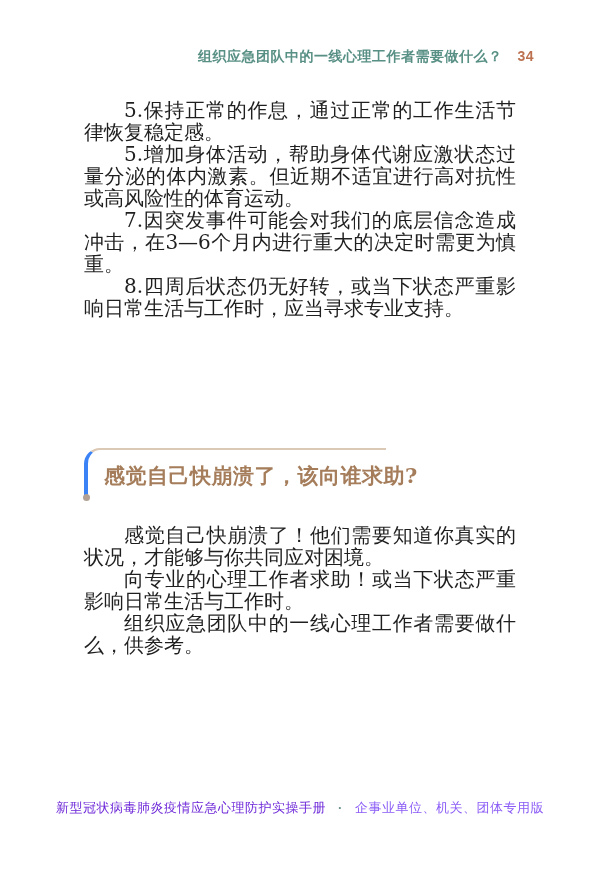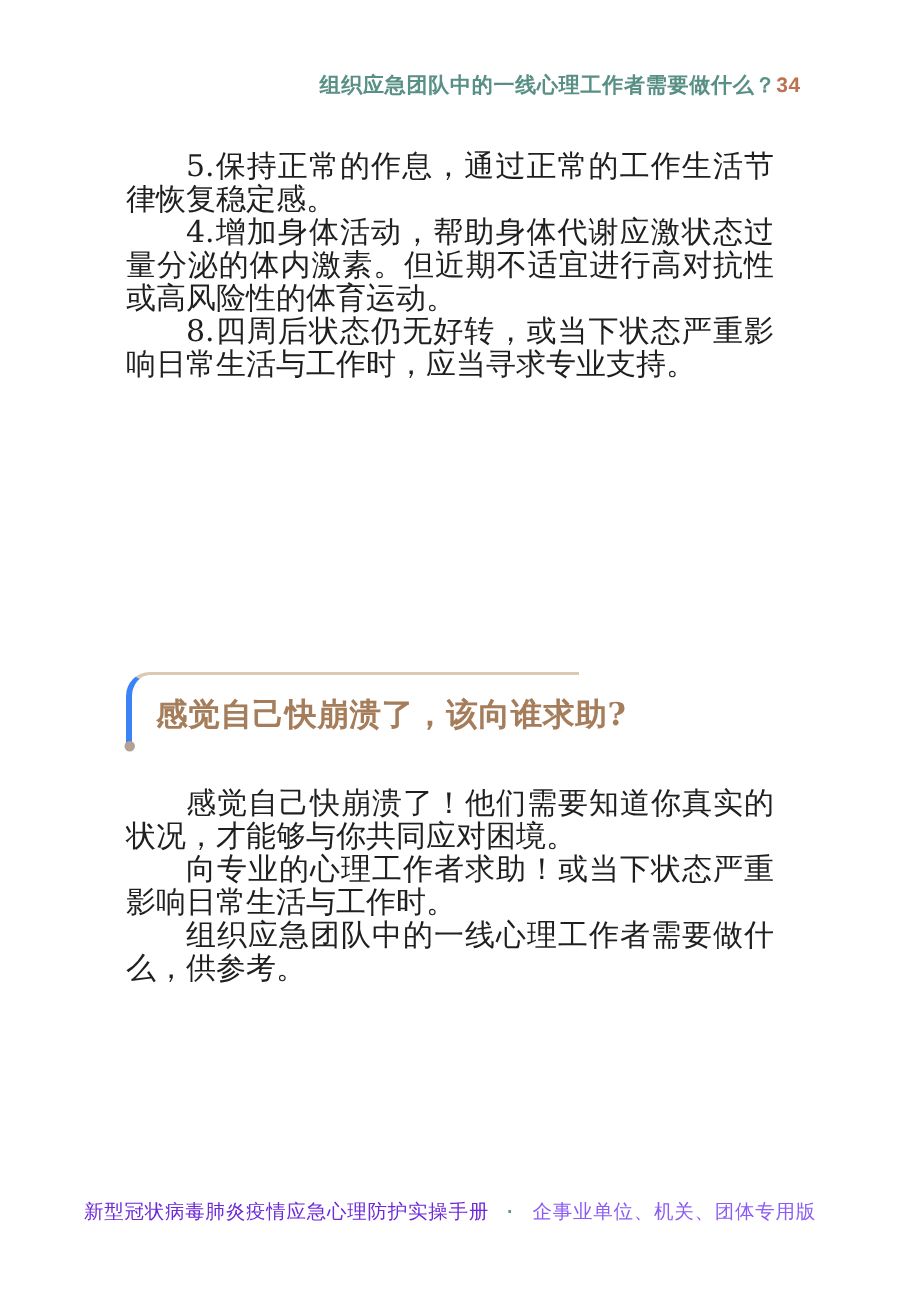--- a/index.html
+++ b/index.html
@@ -14,20 +14,21 @@
     color: #1f1f1f;
   }
 
   
   .page-header {
     position: absolute;
     top: 48px;
     right: 66px;
     display: flex;
     align-items: baseline;
+    gap: 15px;
     font-family: "Liberation Sans", sans-serif;
     font-weight: bold;
     font-size: 14px;
     letter-spacing: 0.5px;
   }
   .running-title { color: #589085; }
   .page-number   { color: #bc7150; }
 
   
   .content {
@@ -104,21 +105,22 @@
 
 <header class="page-header">
   <span class="running-title">组织应急团队中的一线心理工作者需要做什么？</span>
   <span class="page-number">34</span>
 </header>
 
 <main class="content">
 
   <div class="block-1">
     <p class="para">5.保持正常的作息，通过正常的工作生活节律恢复稳定感。</p>
-    <p class="para">4.增加身体活动，帮助身体代谢应激状态过量分泌的体内激素。但近期不适宜进行高对抗性或高风险性的体育运动。</p>
+    <p class="para">5.增加身体活动，帮助身体代谢应激状态过量分泌的体内激素。但近期不适宜进行高对抗性或高风险性的体育运动。</p>
+    <p class="para">7.因突发事件可能会对我们的底层信念造成冲击，在3—6个月内进行重大的决定时需更为慎重。</p>
     <p class="para">8.四周后状态仍无好转，或当下状态严重影响日常生活与工作时，应当寻求专业支持。</p>
   </div>
 
   <div class="heading-block">
     <div class="heading-bracket">
       <h2 class="section-heading">感觉自己快崩溃了，该向谁求助?</h2>
     </div>
   </div>
 
   <div class="block-2">

